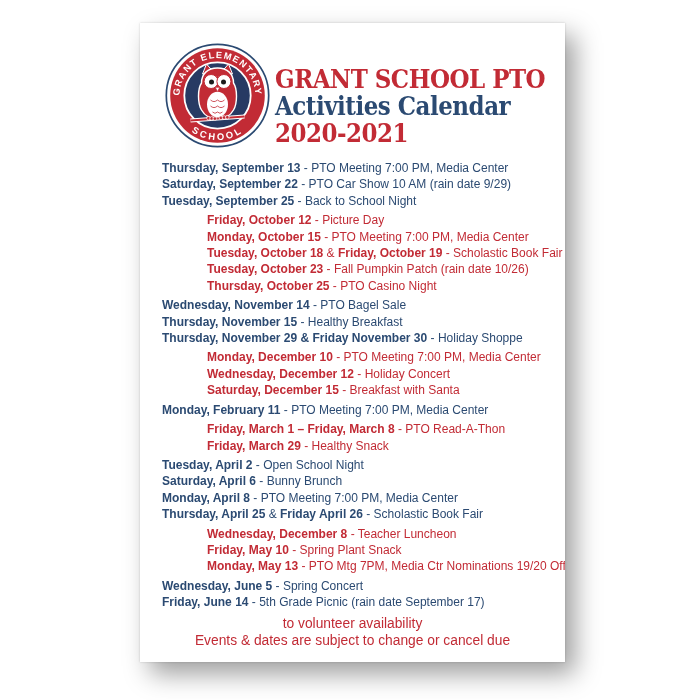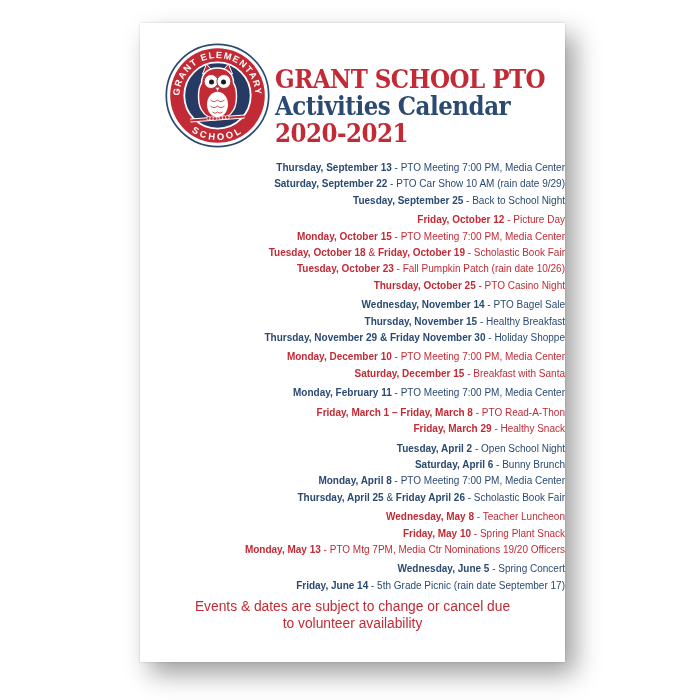--- a/index.html
+++ b/index.html
@@ -24,21 +24,21 @@
     font-family:"DejaVu Serif",serif;
     font-weight:700;
     font-size:23px;
     line-height:27px;
     letter-spacing:-0.5px;
     transform:scaleY(1.12);
     white-space:nowrap;
   }
   .t-red{color:var(--red);}
   .t-navy{color:var(--navy);}
-  .events{margin:11px 0 0 22px;font-size:10px;line-height:16.4px;text-align:right;}
+  .events{margin:11px 0 0 22px;font-size:12px;line-height:16.4px;}
   .group{margin:0 0 3px 0;}
   .event-row{white-space:nowrap;}
   .group.navy{color:var(--navy);}
   .group.red{color:var(--red);margin-left:45px;}
   .seg-b{font-weight:700;}
   .note{
     margin-top:4px;text-align:center;
     color:var(--red);font-size:13.8px;line-height:17px;
   }
 </style>
@@ -113,45 +113,46 @@
           <div class="event-row"><span class="seg-b">Tuesday, October 23</span><span class="seg-r"> - Fall Pumpkin Patch (rain date 10/26)</span></div>
           <div class="event-row"><span class="seg-b">Thursday, October 25</span><span class="seg-r"> - PTO Casino Night</span></div>
         </div>
         <div class="group navy">
           <div class="event-row"><span class="seg-b">Wednesday, November 14</span><span class="seg-r"> - PTO Bagel Sale</span></div>
           <div class="event-row"><span class="seg-b">Thursday, November 15</span><span class="seg-r"> - Healthy Breakfast</span></div>
           <div class="event-row"><span class="seg-b">Thursday, November 29 &amp; Friday November 30</span><span class="seg-r"> - Holiday Shoppe</span></div>
         </div>
         <div class="group red">
           <div class="event-row"><span class="seg-b">Monday, December 10</span><span class="seg-r"> - PTO Meeting 7:00 PM, Media Center</span></div>
+          <div class="event-row"><span class="seg-b">Wednesday, December 12</span><span class="seg-r"> - Holiday Concert</span></div>
           <div class="event-row"><span class="seg-b">Saturday, December 15</span><span class="seg-r"> - Breakfast with Santa</span></div>
         </div>
         <div class="group navy">
           <div class="event-row"><span class="seg-b">Monday, February 11</span><span class="seg-r"> - PTO Meeting 7:00 PM, Media Center</span></div>
         </div>
         <div class="group red">
           <div class="event-row"><span class="seg-b">Friday, March 1 – Friday, March 8</span><span class="seg-r"> - PTO Read-A-Thon</span></div>
           <div class="event-row"><span class="seg-b">Friday, March 29</span><span class="seg-r"> - Healthy Snack</span></div>
         </div>
         <div class="group navy">
           <div class="event-row"><span class="seg-b">Tuesday, April 2</span><span class="seg-r"> - Open School Night</span></div>
           <div class="event-row"><span class="seg-b">Saturday, April 6</span><span class="seg-r"> - Bunny Brunch</span></div>
           <div class="event-row"><span class="seg-b">Monday, April 8</span><span class="seg-r"> - PTO Meeting 7:00 PM, Media Center</span></div>
           <div class="event-row"><span class="seg-b">Thursday, April 25</span><span class="seg-r"> &amp; </span><span class="seg-b">Friday April 26</span><span class="seg-r"> - Scholastic Book Fair</span></div>
         </div>
         <div class="group red">
-          <div class="event-row"><span class="seg-b">Wednesday, May 8</span><span class="seg-r"> - Teacher Luncheon</span></div>
+          <div class="event-row"><span class="seg-b">Wednesday, December 8</span><span class="seg-r"> - Teacher Luncheon</span></div>
           <div class="event-row"><span class="seg-b">Friday, May 10</span><span class="seg-r"> - Spring Plant Snack</span></div>
           <div class="event-row"><span class="seg-b">Monday, May 13</span><span class="seg-r"> - PTO Mtg 7PM, Media Ctr Nominations 19/20 Officers</span></div>
         </div>
         <div class="group navy">
           <div class="event-row"><span class="seg-b">Wednesday, June 5</span><span class="seg-r"> - Spring Concert</span></div>
           <div class="event-row"><span class="seg-b">Friday, June 14</span><span class="seg-r"> - 5th Grade Picnic (rain date September 17)</span></div>
         </div>
       </div>
 
     <div class="note">
+      <div>to volunteer availability</div>
       <div>Events &amp; dates are subject to change or cancel due</div>
-      <div>to volunteer availability</div>
     </div>
 
   </div>
 </div>
 
 </body></html>

